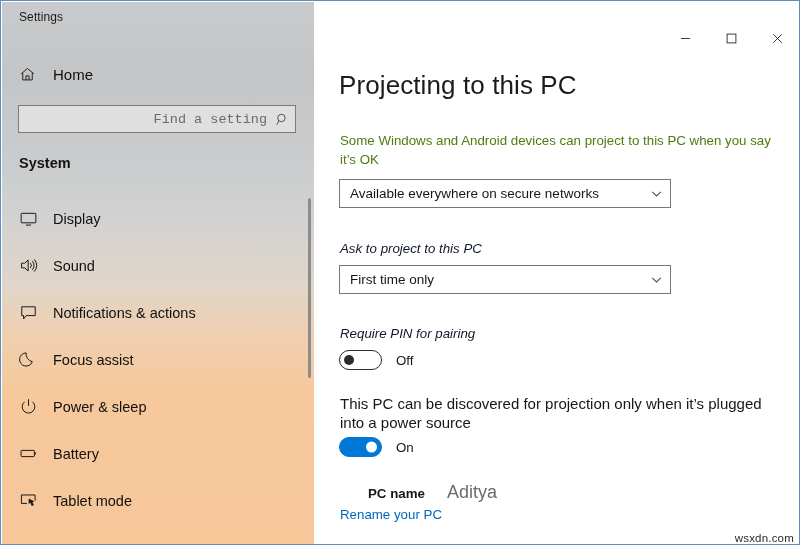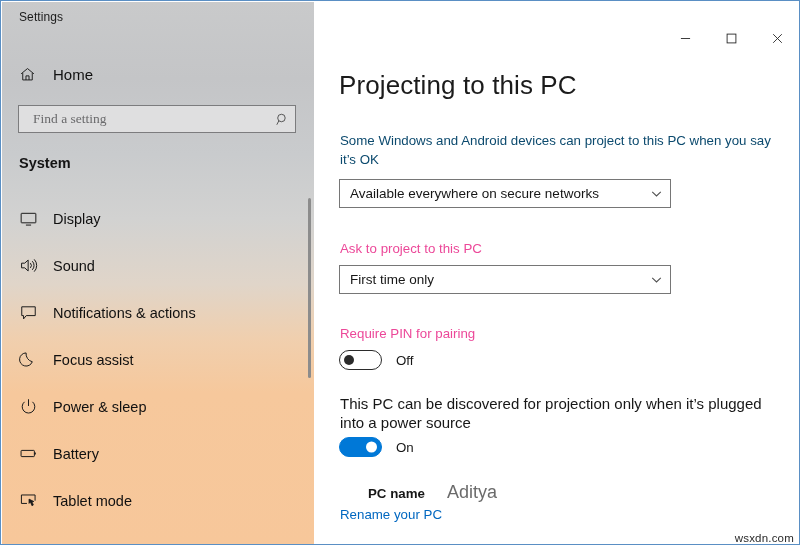--- a/index.html
+++ b/index.html
@@ -58,24 +58,25 @@
     position: absolute;
     left: 16px; top: 103px;
     width: 278px; height: 28px;
     background: #dfdfe0;
     border: 1px solid #7c7c7e;
     display: flex; align-items: center;
   }
   .search-input {
     flex: 1;
     border: none; outline: none; background: transparent;
-    font-family: Liberation Serif, serif;
+    font-family: Liberation Mono, monospace;
     font-size: 13.5px;
     color: #4a4a4a;
     padding-left: 14px;
+    text-align: right;
   }
   .search-input::placeholder { color: #6a6a6c; opacity: 1; }
   .search-icon {
     width: 26px; height: 26px;
     display:flex; align-items:center; justify-content:center;
     color: #3a3a3a;
   }
   .section-header {
     position: absolute;
     left: 17px; top: 153px;
@@ -144,21 +145,21 @@
     font-weight: normal;
     color: #1b1b1b;
     letter-spacing: 0.1px;
   }
 
   .desc {
     position: absolute;
     left: 26px;
     width: 435px;
     font-size: 13.3px;
-    color: #0c4a6e;
+    color: #4d7c0f;
     line-height: 18.5px;
   }
   .desc-1 { top: 109px; }
 
   .combo {
     position: absolute;
     left: 25px;
     width: 332px; height: 29px;
     background: #ffffff;
     border: 1px solid #767676;
@@ -177,22 +178,23 @@
     display: flex; align-items: center; justify-content: center;
     color: #4f4f4f;
   }
   .combo-1 { top: 156px; }
   .combo-2 { top: 242px; }
 
   .label {
     position: absolute;
     left: 26px;
     font-size: 13.3px;
-    color: #ec4899;
+    color: #0f172a;
     line-height: 18.5px;
+    font-style: italic;
   }
   .label-ask { top: 217px; }
   .label-pin { top: 302px; }
 
   .desc-2 {
     position: absolute;
     left: 26px; top: 372px;
     width: 440px;
     font-size: 15px;
     color: #171717;

